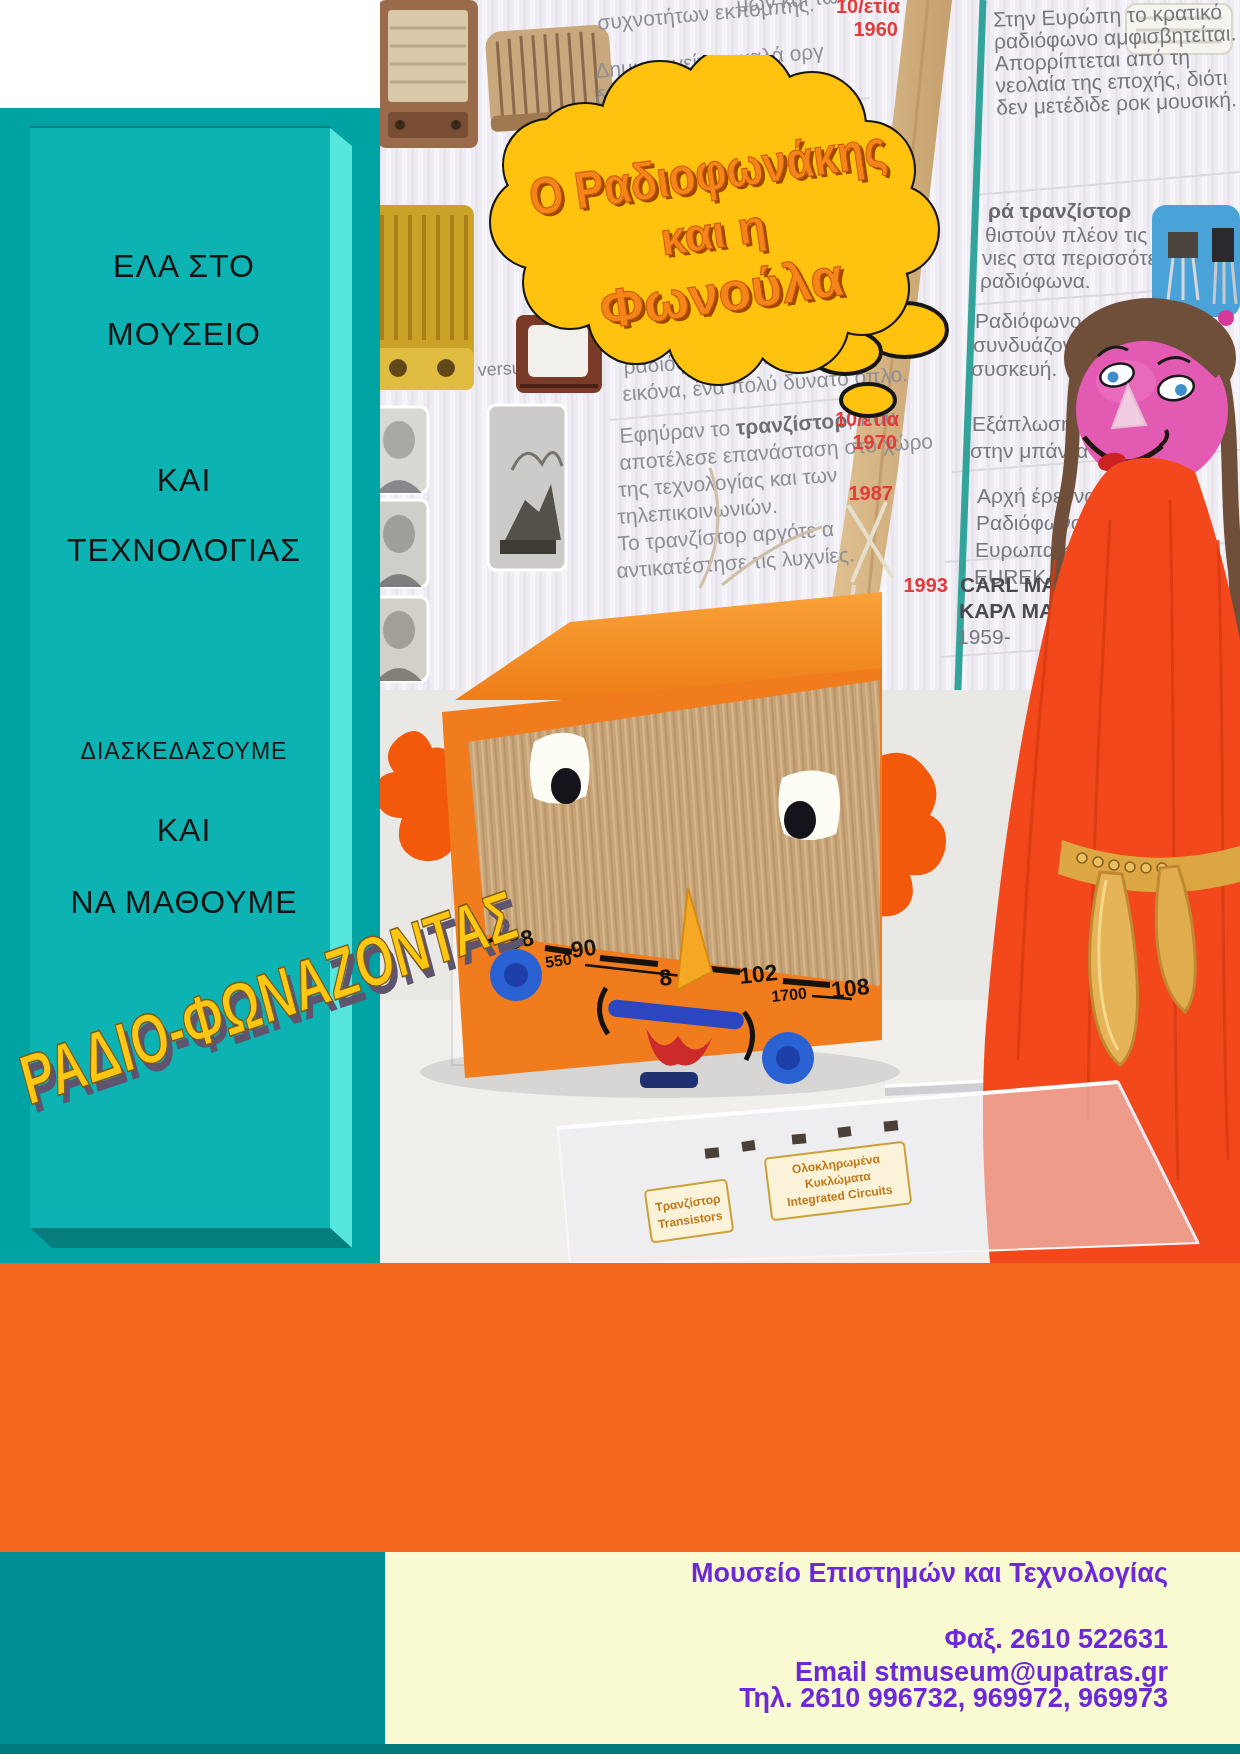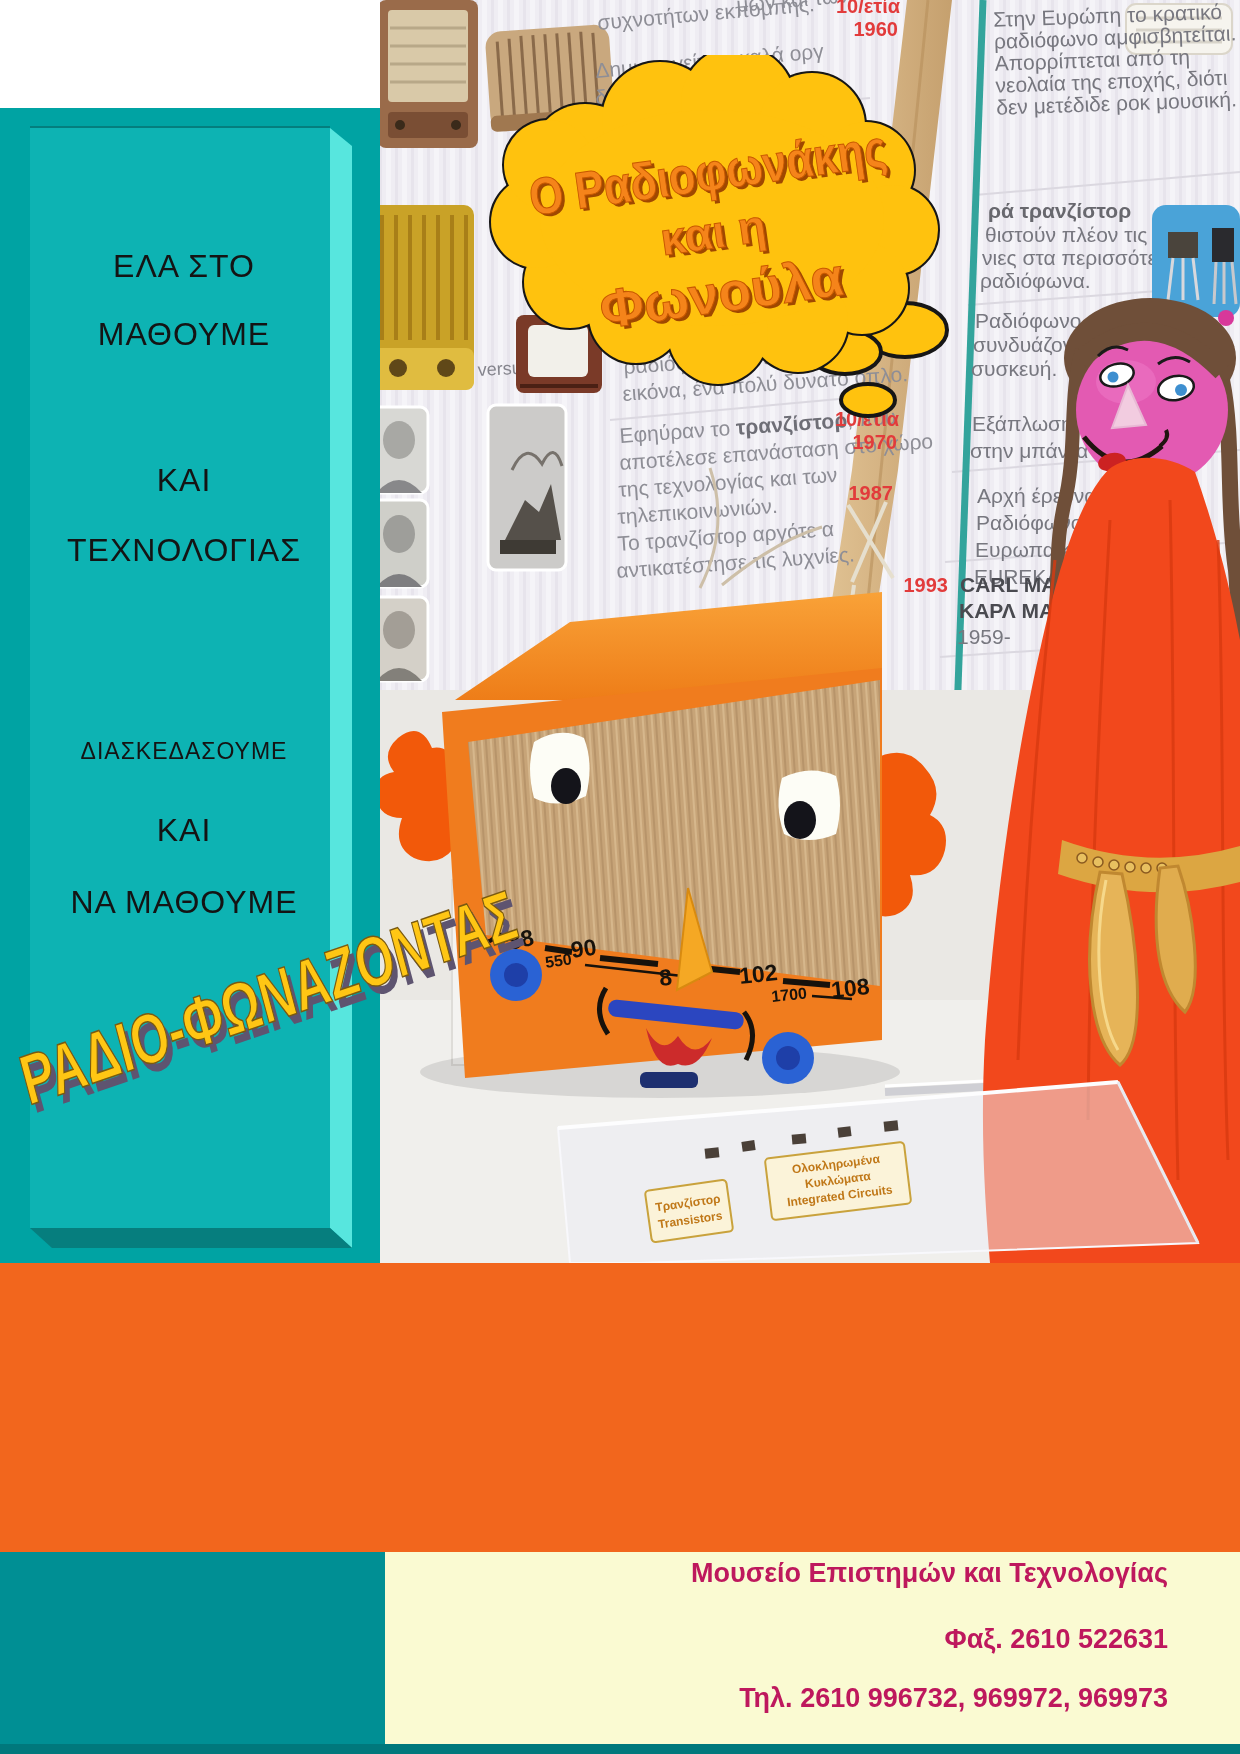--- a/index.html
+++ b/index.html
@@ -9,21 +9,21 @@
   svg{display:block;}
   
   .sb-line{position:absolute;left:8px;width:352px;text-align:center;font-size:32px;
            color:#141414;letter-spacing:1px;}
   
   #banner{position:absolute;left:0;top:1263px;width:1240px;height:289px;background:#F2661D;}
   
   #footer{position:absolute;left:0;top:1552px;width:1240px;height:192px;background:#FAFAD2;}
   #footer-teal{position:absolute;left:0;top:1552px;width:385px;height:192px;background:#008F94;}
   .ft-line{position:absolute;right:72px;width:800px;text-align:right;font-size:27px;
-           font-weight:bold;color:#be185d;}
+           font-weight:bold;color:#6d28d9;}
   #bottom-strip{position:absolute;left:0;top:1744px;width:1240px;height:10px;background:#00787C;}
 </style>
 </head>
 <body>
 
 <div id="page">
 
   <svg class="abs" style="left:0;top:0" width="1240" height="1263" viewBox="0 0 1240 1263">
     <defs>
       <pattern id="stripes" width="16" height="20" patternUnits="userSpaceOnUse">
@@ -348,21 +348,21 @@
   <svg class="abs" style="left:0;top:0" width="380" height="1263" viewBox="0 0 380 1263">
     <rect x="0" y="0" width="380" height="108" fill="#FFFFFF"></rect>
     <rect x="0" y="108" width="380" height="1155" fill="#00A3A3"></rect>
     <rect x="30" y="126" width="300" height="3" fill="#047E7E"></rect>
     <rect x="30" y="128" width="300" height="1100" fill="#0DB3B3"></rect>
     <polygon points="330,128 352,146 352,1248 330,1228" fill="#57E6DE"></polygon>
     <polygon points="30,1228 330,1228 352,1248 52,1248" fill="#067E7E"></polygon>
   </svg>
   <div class="abs" style="left:0;top:0;width:380px;height:1112px;">
     <div class="sb-line" style="top:248px">ΕΛΑ ΣΤΟ</div>
-    <div class="sb-line" style="top:316px">ΜΑΘΟΥΜΕ</div>
+    <div class="sb-line" style="top:316px">ΜΟΥΣΕΙΟ</div>
     <div class="sb-line" style="top:462px">ΚΑΙ</div>
     <div class="sb-line" style="top:532px">ΤΕΧΝΟΛΟΓΙΑΣ</div>
     <div class="sb-line" style="top:738px;font-size:23px">ΔΙΑΣΚΕΔΑΣΟΥΜΕ</div>
     <div class="sb-line" style="top:812px">ΚΑΙ</div>
     <div class="sb-line" style="top:884px">ΝΑ ΜΑΘΟΥΜΕ</div>
   </div>
 
   <svg class="abs" style="left:455px;top:55px" width="505" height="380" viewBox="455 55 505 380">
     <g stroke="#161616" stroke-width="4" fill="#FFC20E">
       <ellipse cx="905" cy="330" rx="42" ry="27"></ellipse>
@@ -422,15 +422,16 @@
     
     
     
   </div>
 
   <div id="footer"></div>
   <div id="footer-teal"></div>
   <div class="ft-line" style="top:1558px">Μουσείο Επιστημών και Τεχνολογίας</div>
   <div class="ft-line" style="top:1683px">Τηλ. 2610 996732, 969972, 969973</div>
   <div class="ft-line" style="top:1624px">Φαξ. 2610 522631</div>
+  <div class="ft-line" style="top:1657px">Email stmuseum@upatras.gr</div>
   <div id="bottom-strip"></div>
 
 </div>
 
 </body></html>

